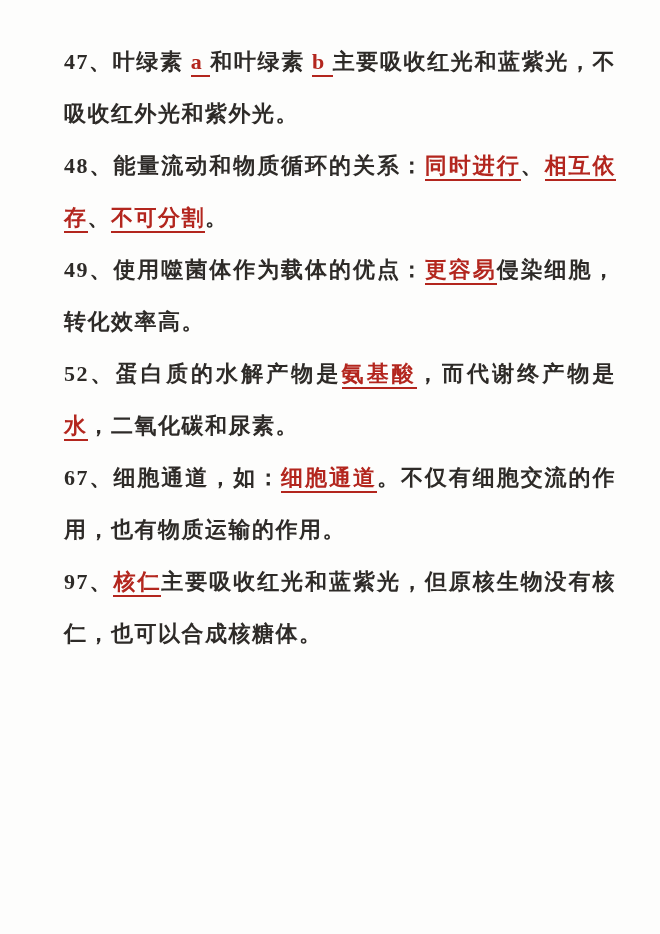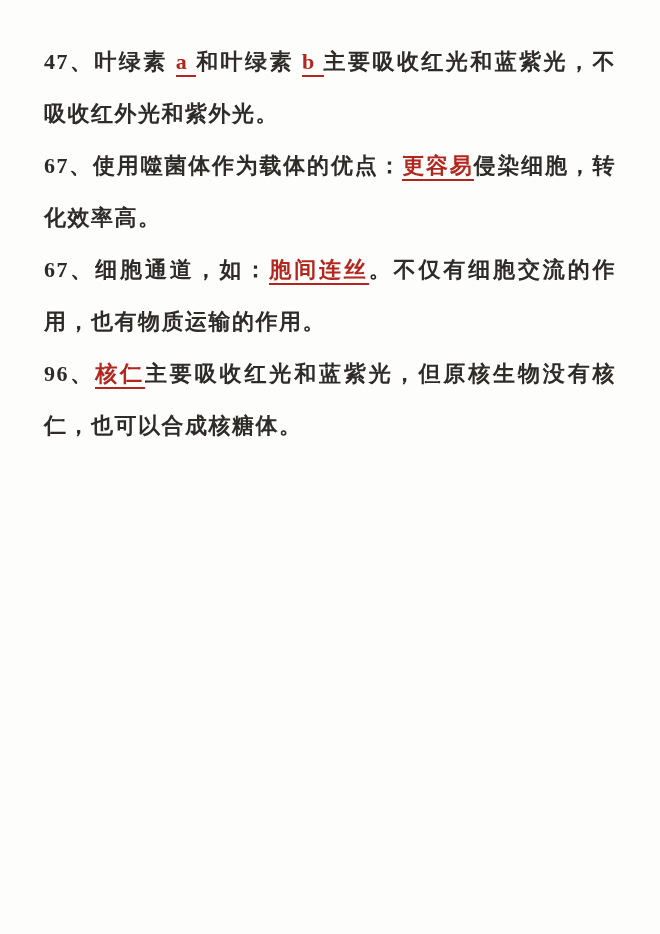--- a/index.html
+++ b/index.html
@@ -10,21 +10,21 @@
   *{margin:0;padding:0;box-sizing:border-box;}
   html,body{width:660px;height:934px;}
   body{
     background:var(--page-bg);
     font-family:"Liberation Serif","DejaVu Serif",serif;
     color:var(--text-color);
   }
   .page{
     width:660px;
     height:934px;
-    padding:36px 44px 0 44px;
+    padding:36px 44px 0 64px;
     overflow:hidden;
     background:var(--page-bg);
   }
   .notes p{
     font-size:22px;
     line-height:52px;
     letter-spacing:1.5px;
     text-align:justify;
     text-align-last:left;
     text-justify:inter-character;
@@ -37,17 +37,19 @@
     padding-bottom:1px;
     font-weight:700;
   }
 </style>
 </head>
 <body>
 
 <div class="page">
   <main class="notes">
       <p><span class="plain">47、叶绿素 </span><span class="hl">a </span><span class="plain">和叶绿素 </span><span class="hl">b </span><span class="plain">主要吸收红光和蓝紫光，不吸收红外光和紫外光。</span></p>
-      <p><span class="plain">67、使用噬菌体作为载体的优点：</span><span class="hl">更容易</span><span class="plain">侵染细胞，转化效率高。</span></p>
-      <p><span class="plain">67、细胞通道，如：</span><span class="hl">胞间连丝</span><span class="plain">。不仅有细胞交流的作用，也有物质运输的作用。</span></p>
-      <p><span class="plain">96、</span><span class="hl">核仁</span><span class="plain">主要吸收红光和蓝紫光，但原核生物没有核仁，也可以合成核糖体。</span></p>
+      <p><span class="plain">48、能量流动和物质循环的关系：</span><span class="hl">同时进行</span><span class="plain">、</span><span class="hl">相互依存</span><span class="plain">、</span><span class="hl">不可分割</span><span class="plain">。</span></p>
+      <p><span class="plain">49、使用噬菌体作为载体的优点：</span><span class="hl">更容易</span><span class="plain">侵染细胞，转化效率高。</span></p>
+      <p><span class="plain">52、蛋白质的水解产物是</span><span class="hl">氨基酸</span><span class="plain">，而代谢终产物是</span><span class="hl">水</span><span class="plain">，二氧化碳和尿素。</span></p>
+      <p><span class="plain">67、细胞通道，如：</span><span class="hl">细胞通道</span><span class="plain">。不仅有细胞交流的作用，也有物质运输的作用。</span></p>
+      <p><span class="plain">97、</span><span class="hl">核仁</span><span class="plain">主要吸收红光和蓝紫光，但原核生物没有核仁，也可以合成核糖体。</span></p>
     </main>
 </div>
 
 </body></html>

